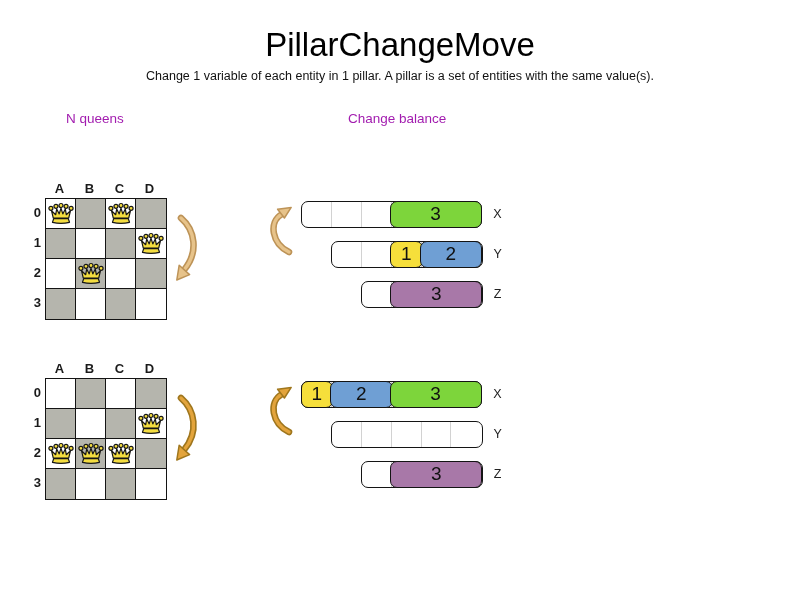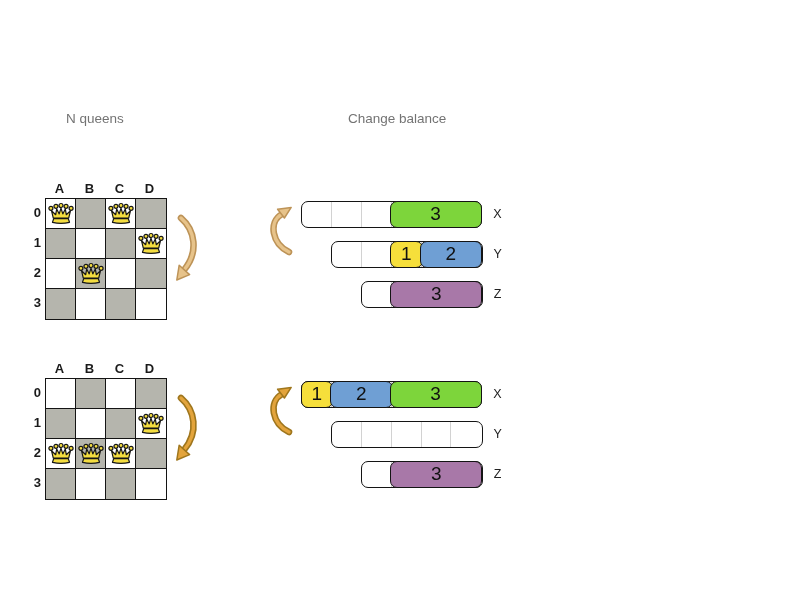--- a/index.html
+++ b/index.html
@@ -1,38 +1,40 @@
 <!DOCTYPE html>
 <html><head>
 <meta charset="utf-8">
 <style>
   html,body{margin:0;padding:0;background:#fff;}
   body{font-family:"Liberation Sans", sans-serif; color:#111;}
   #diagram-root{position:relative;width:800px;height:600px;background:#fff;overflow:hidden;}
   .title{position:absolute;left:0;right:0;top:27px;text-align:center;font-size:33px;line-height:36px;color:#000;}
   .subtitle{position:absolute;left:0;right:0;top:69px;text-align:center;font-size:12.5px;color:#111;}
-  .seclabel{position:absolute;top:111px;font-size:13.5px;color:#737373;}
+  .seclabel{position:absolute;top:111px;font-size:13.5px;color:#a21caf;}
   .board{position:absolute;}
   .clabel{position:absolute;height:14px;line-height:14px;text-align:center;font-weight:bold;font-size:13px;letter-spacing:1px;color:#1a1a1a;}
   .rowlab{position:absolute;width:15px;height:30px;line-height:30px;text-align:right;font-weight:bold;font-size:13px;color:#1a1a1a;}
   .grid{position:absolute;border:1.6px solid #141414;background:#fff;}
   .cell{position:absolute;width:30px;height:30px;box-sizing:border-box;display:flex;align-items:center;justify-content:center;}
   .cell.dark{background:#b5b5ad;}
   .cell.bR{border-right:1px solid #141414;}
   .cell.bB{border-bottom:1px solid #141414;}
   .crow{position:absolute;background:#fff;border:1.5px solid #141414;border-radius:7px;box-sizing:border-box;height:27px;}
   .divider{position:absolute;top:0;bottom:0;width:1px;background:#d2d2d2;}
   .block{position:absolute;top:-1.5px;height:27px;border:1.6px solid #141414;border-radius:7px;box-sizing:border-box;display:flex;align-items:center;justify-content:center;font-size:19px;color:#111;}
   .rlabel{position:absolute;height:27px;line-height:27px;font-size:12.5px;color:#222;}
   .arrow{position:absolute;}
 </style>
 </head>
 <body>
 
 <div id="diagram-root">
+  <div class="title">PillarChangeMove</div>
+  <div class="subtitle">Change 1 variable of each entity in 1 pillar. A pillar is a set of entities with the same value(s).</div>
   <div class="seclabel" style="left:66px">N queens</div>
   <div class="seclabel" style="left:348px">Change balance</div>
 <div class="board" style="left: 26px; top: 182px; width: 164px; height: 142px;">
       <div class="clabel" style="left: 19px; top: 0px; width: 30px;">A</div>
       <div class="clabel" style="left: 49px; top: 0px; width: 30px;">B</div>
       <div class="clabel" style="left: 79px; top: 0px; width: 30px;">C</div>
       <div class="clabel" style="left: 109px; top: 0px; width: 30px;">D</div>
       <div class="rowlab" style="left: 0px; top: 16px;">0</div>
       <div class="rowlab" style="left: 0px; top: 46px;">1</div>
       <div class="rowlab" style="left: 0px; top: 76px;">2</div>

